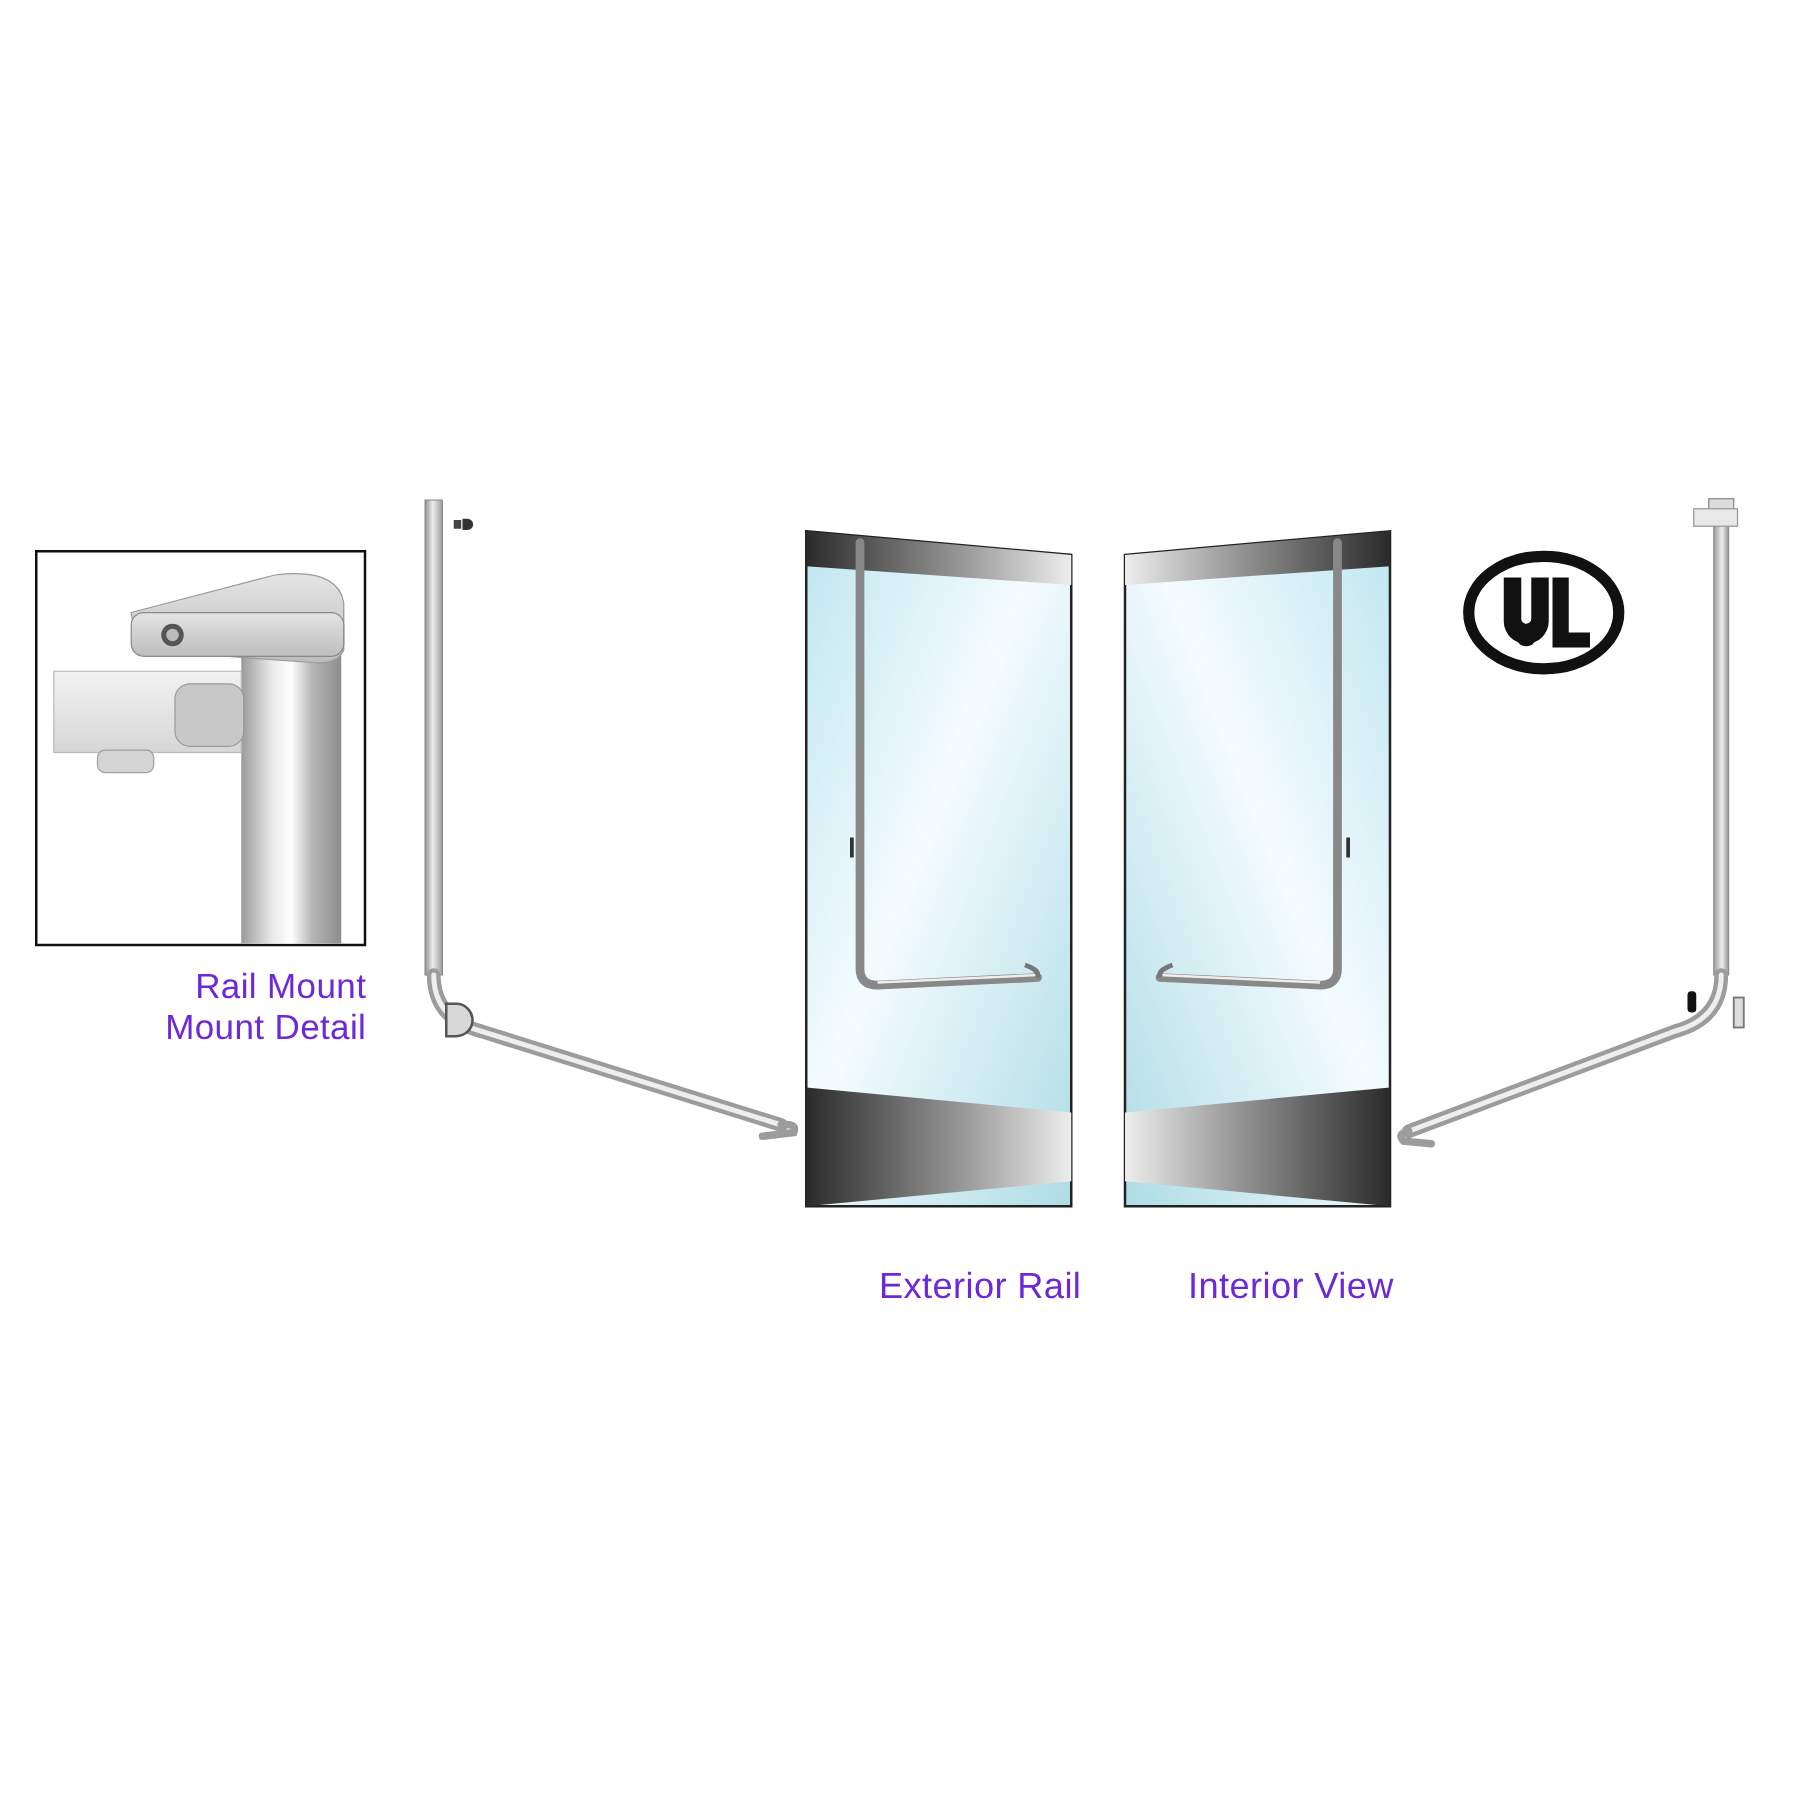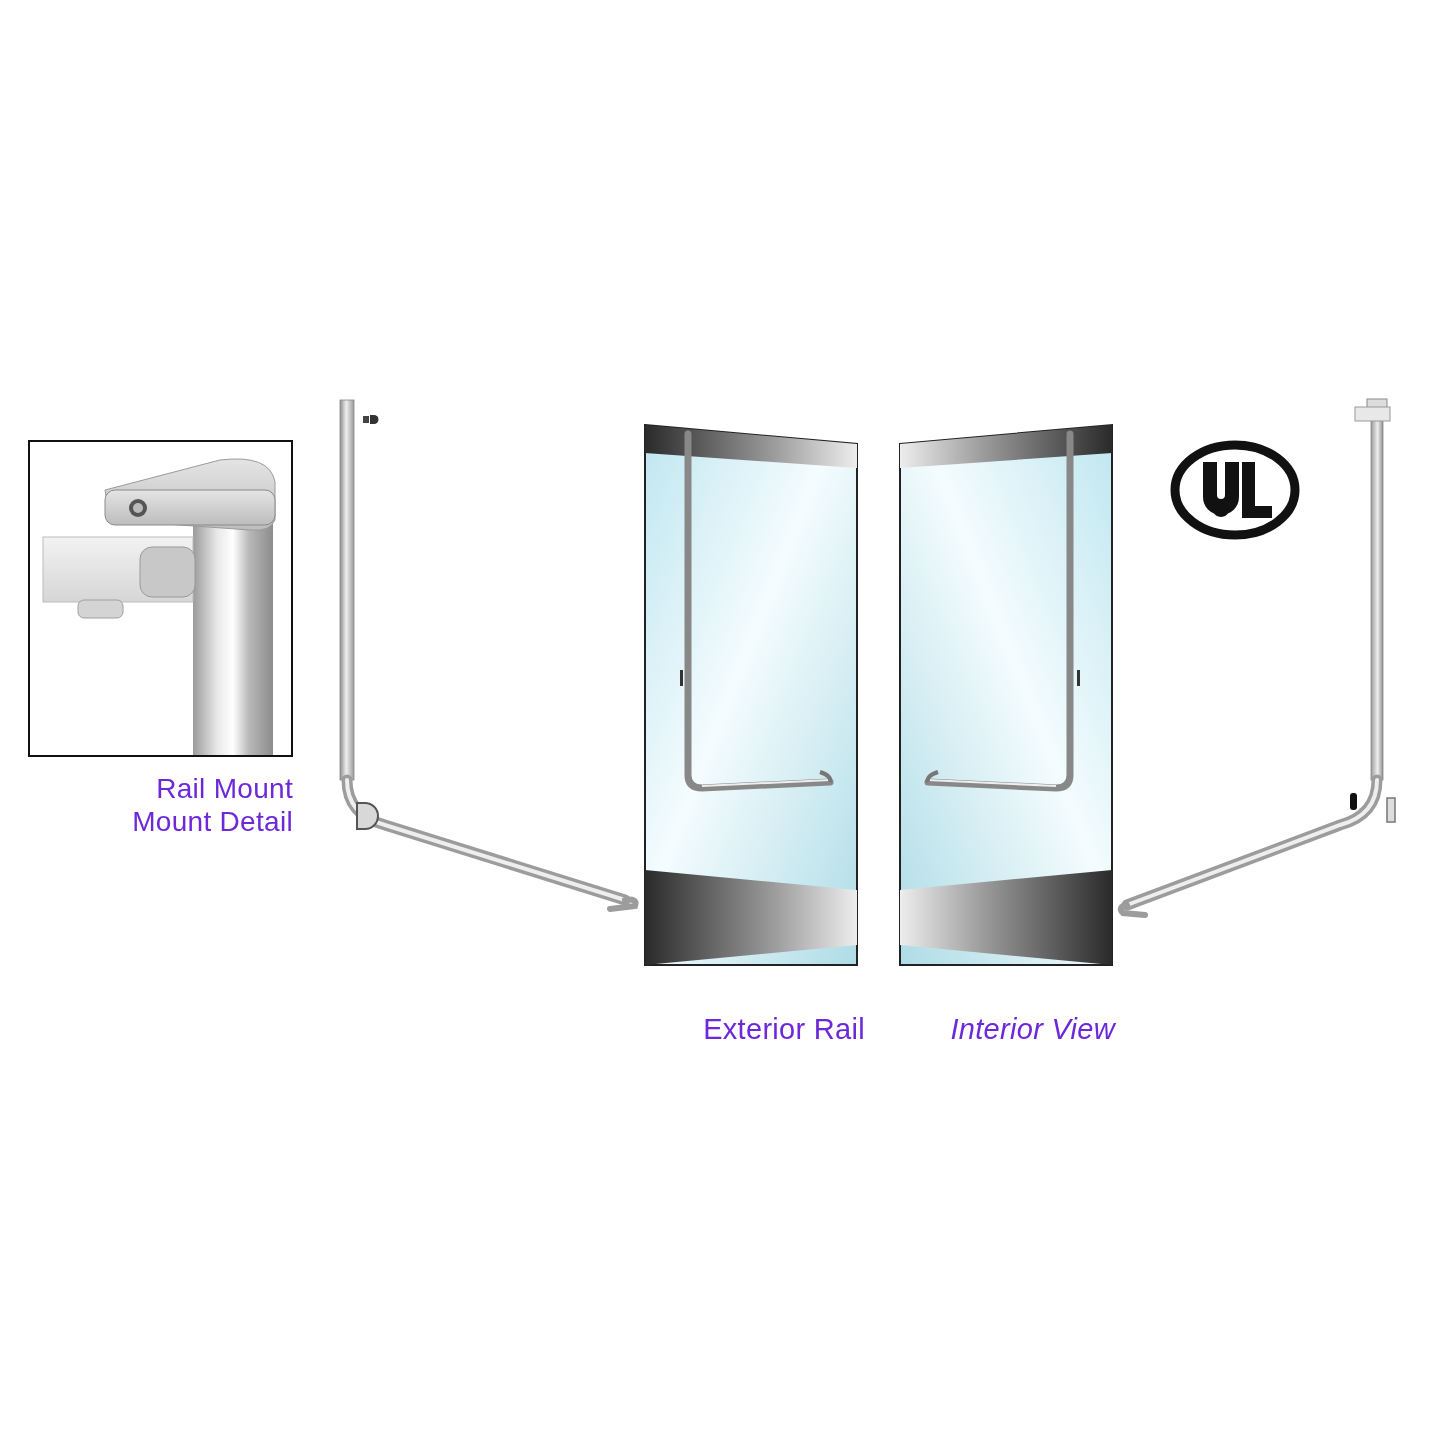--- a/index.html
+++ b/index.html
@@ -4,21 +4,21 @@
   <style>
     html, body { margin: 0; padding: 0; background: #ffffff; }
     body { width: 1445px; height: 1445px; position: relative; overflow: hidden;
            font-family: "Liberation Sans", sans-serif; color: #111; }
     .abs { position: absolute; }
     .detail-box { left: 28px; top: 440px; width: 265px; height: 317px;
                   border: 2px solid #111; box-sizing: border-box; background: #fff; overflow: hidden; }
     .caption { text-align: right; font-size: 28px; line-height: 33px; color: #6d28d9; letter-spacing: 0.3px; }
     .detail-caption { left: 28px; top: 772px; width: 265px; }
     .ext-caption { left: 645px; top: 1013px; width: 220px; font-size: 29px; }
-    .int-caption { left: 895px; top: 1013px; width: 220px; font-size: 29px; font-style: italic; }
+    .int-caption { left: 895px; top: 1013px; width: 220px; font-size: 29px; }
     svg { display: block; }
   </style>
 </head>
 <body>
 
 <div class="abs detail-box">
   <svg width="261" height="313" viewBox="0 0 261 313">
     <defs>
       <linearGradient id="postG" x1="0" x2="1" y1="0" y2="0">
         <stop offset="0" stop-color="#9a9a9a"></stop>

